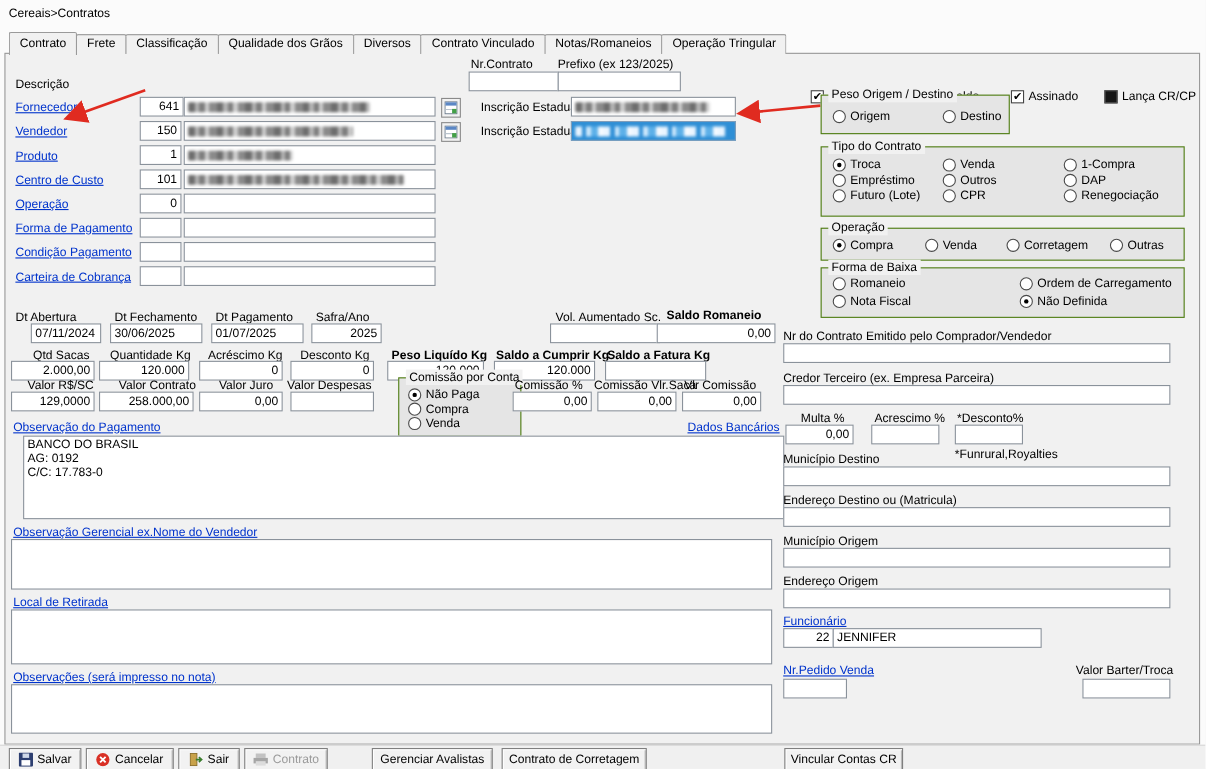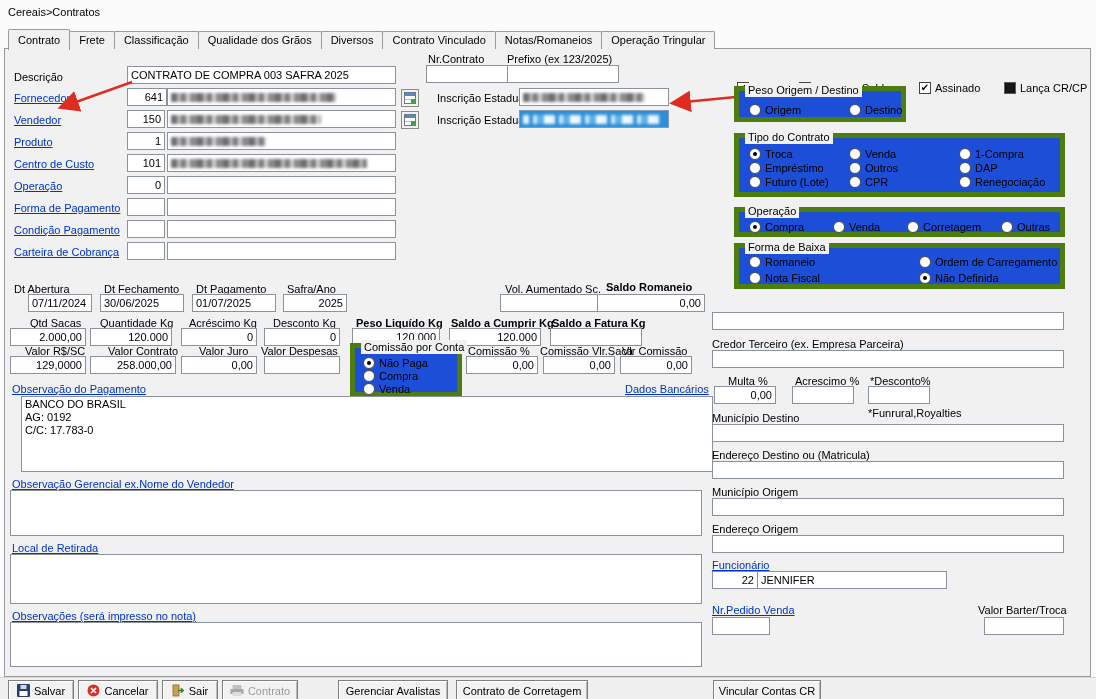--- a/index.html
+++ b/index.html
@@ -11,21 +11,21 @@
   .b { font-weight:bold; }
   .inp { position:absolute; height:18px; border:1px solid #8a929b; background:#fff; font:inherit; padding:1px 3px; }
   div.inp { display:flex; align-items:center; overflow:hidden; }
   .num { text-align:right; }
   .ta { position:absolute; border:1px solid #8a929b; background:#fff; font:inherit; padding:1px 3px; resize:none; overflow:hidden; line-height:13px; }
   .panel { position:absolute; left:4px; top:48px; width:1087px; height:629px; background:#f1f1f1; border:1px solid #9a9a9a; }
   .tabbar { position:absolute; left:8px; top:31px; height:18px; display:flex; align-items:flex-end; z-index:5; }
   .tab { border:1px solid #9a9a9a; border-bottom:none; background:#f1f1f1; padding:2px 9px 3px; line-height:12px; margin-right:-1px; border-radius:2px 2px 0 0; white-space:nowrap; cursor:pointer; }
   .tab.active { padding-top:4px; padding-bottom:4px; margin-bottom:-1px; position:relative; z-index:6; }
   .tab:last-child { }
-  .group { position:absolute; border:5px solid #4d7c0f; background:#1d4ed8; }
+  .group { position:absolute; border:1px solid #4d7c0f; background:#e5e5e5;margin-left:12px; }
   .gtitle { position:absolute; top:-8px; left:6px; background:#f1f1f1; padding:0 3px; line-height:14px; white-space:nowrap; }
   .opts-row { display:flex; gap:48px; padding:13px 0 0 10px; }
   .opts-grid3 { display:grid; grid-template-columns:100px 110px auto; padding:10px 0 0 10px; row-gap:2px; }
   .opts-row4 { display:grid; grid-template-columns:84px 74px 94px auto; padding:9px 0 0 10px; }
   .opts-grid2 { display:grid; grid-template-columns:170px auto; padding:8px 0 0 10px; row-gap:4px; }
   .opts-col { display:flex; flex-direction:column; gap:1px; padding:9px 0 0 8px; }
   .radio-item { display:flex; align-items:center; gap:4px; white-space:nowrap; cursor:pointer; }
   .radio { width:12px; height:12px; border:1px solid #4a4a4a; border-radius:50%; background:#fff; position:relative; flex:none; }
   .radio.sel::after { content:""; position:absolute; inset:3px; background:#000; border-radius:50%; }
   .cb { position:absolute; display:flex; align-items:center; gap:4px; cursor:pointer;margin-top:12px; }
@@ -56,21 +56,20 @@
       <div class="tab">Classificação</div>
       <div class="tab">Qualidade dos Grãos</div>
       <div class="tab">Diversos</div>
       <div class="tab">Contrato Vinculado</div>
       <div class="tab">Notas/Romaneios</div>
       <div class="tab">Operação Tringular</div>
     </div>
   <div class="panel"></div>
 
   <div class="lbl" style="left:14px;top:71px">Descrição</div>
-  <input class="inp" style="left: 127px; top: 66px; width: 269px;" value="CONTRATO DE COMPRA 003 SAFRA 2025">
   <div class="lbl" style="left:428px;top:53px">Nr.Contrato</div>
   <input class="inp" style="left: 426px; top: 65px; width: 82px;" value="">
   <div class="lbl" style="left:507px;top:53px">Prefixo (ex 123/2025)</div>
   <input class="inp" style="left: 507px; top: 65px; width: 112px;" value="">
 
   <div class="lbl link" style="left:14px;top:92px">Fornecedor</div>
   <input class="inp num" style="left: 127px; top: 88px; width: 40px;" value="641">
   <div class="inp" style="left:167px;top:88px;width:229px">
       <span class="blob" style="width:165px"></span>
     </div>
@@ -337,20 +336,21 @@
 
   <div class="lbl link" style="left:12px;top:478px">Observação Gerencial ex.Nome do Vendedor</div>
   <textarea class="ta" style="left: 10px; top: 490px; width: 692px; height: 46px;"></textarea>
 
   <div class="lbl link" style="left:12px;top:542px">Local de Retirada</div>
   <textarea class="ta" style="left: 10px; top: 554px; width: 692px; height: 50px;"></textarea>
 
   <div class="lbl link" style="left:12px;top:610px">Observações (será impresso no nota)</div>
   <textarea class="ta" style="left: 10px; top: 622px; width: 692px; height: 45px;"></textarea>
 
+  <div class="lbl" style="left:712px;top:300px">Nr do Contrato Emitido pelo Comprador/Vendedor</div>
   <input class="inp" style="left: 712px; top: 312px; width: 352px;" value="">
 
   <div class="lbl" style="left:712px;top:338px">Credor Terceiro (ex. Empresa Parceira)</div>
   <input class="inp" style="left: 712px; top: 350px; width: 352px;" value="">
 
   <div class="lbl" style="left:728px;top:375px">Multa %</div>
   <input class="inp num" style="left: 714px; top: 386px; width: 62px;" value="0,00">
   <div class="lbl" style="left:795px;top:375px">Acrescimo %</div>
   <input class="inp num" style="left: 792px; top: 386px; width: 62px;" value="">
   <div class="lbl" style="left:870px;top:375px">*Desconto%</div>

